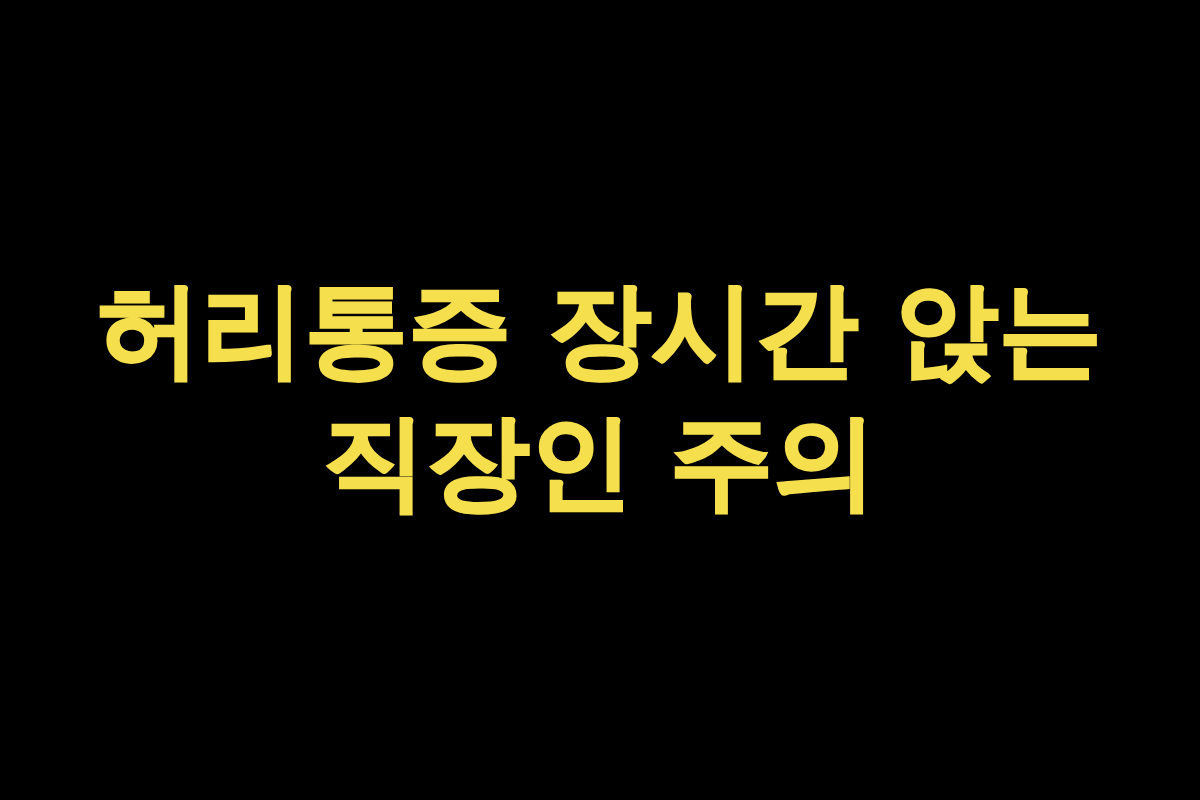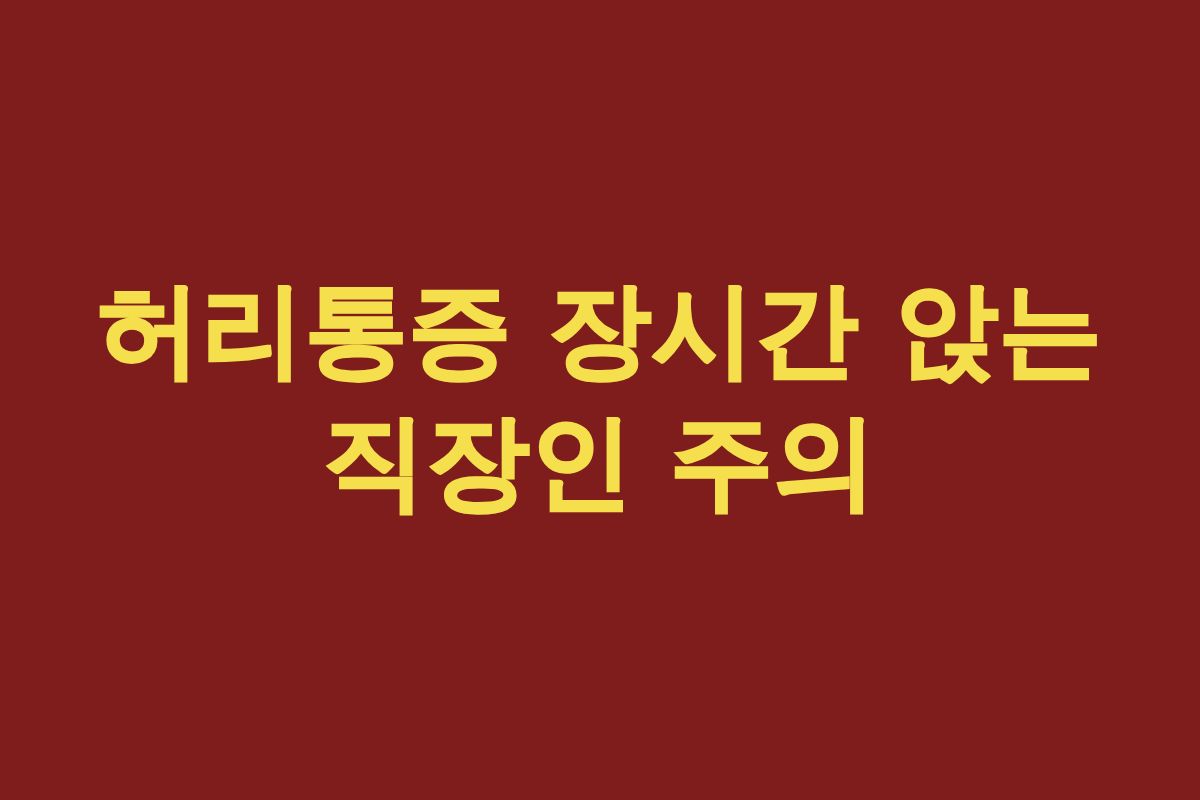--- a/index.html
+++ b/index.html
@@ -48,21 +48,21 @@
     overflow-wrap: break-word;
     
     -webkit-text-stroke: 2.5px #F6DF4D;
     paint-order: stroke fill;
     text-rendering: optimizeLegibility;
   }
 </style>
 </head>
 <body>
 
-<div id="thumbnail-card" style="background: #7f1d1d;">
+<div id="thumbnail-card" style="background: #000000;">
 
   <div id="headline-block">
 
     <h1 id="headline-text" style="color: rgb(246, 223, 77); -webkit-text-stroke: 2.5px rgb(246, 223, 77); font-size: 103px; line-height: 1.282; text-align: center;">허리통증 장시간 앉는 직장인 주의</h1>
 
   </div>
 
 </div>
 
 </body></html>

